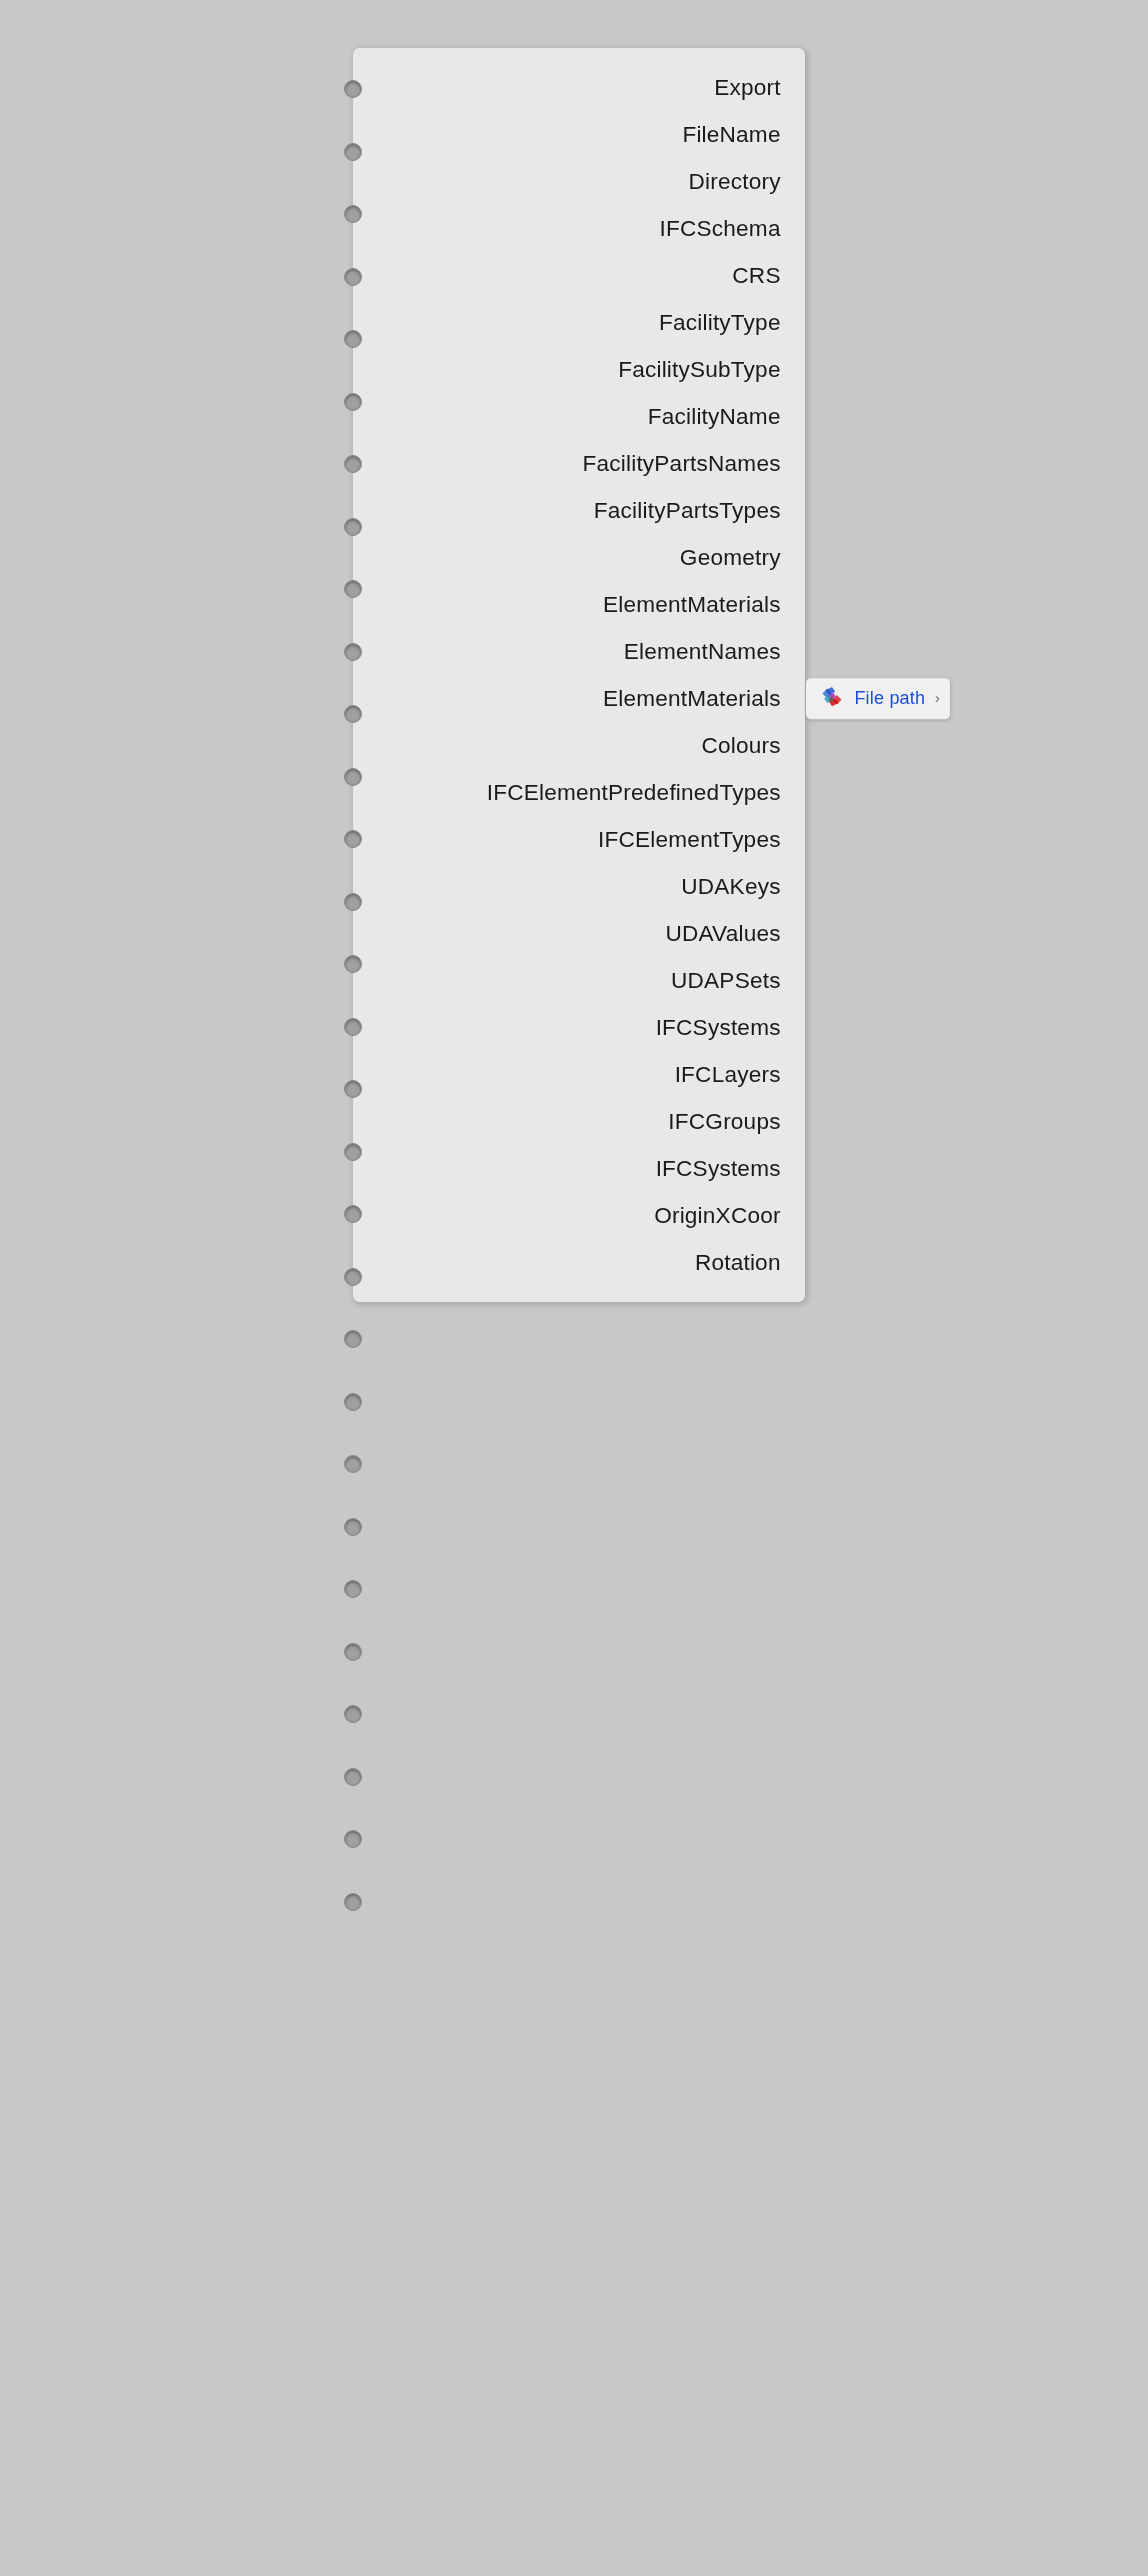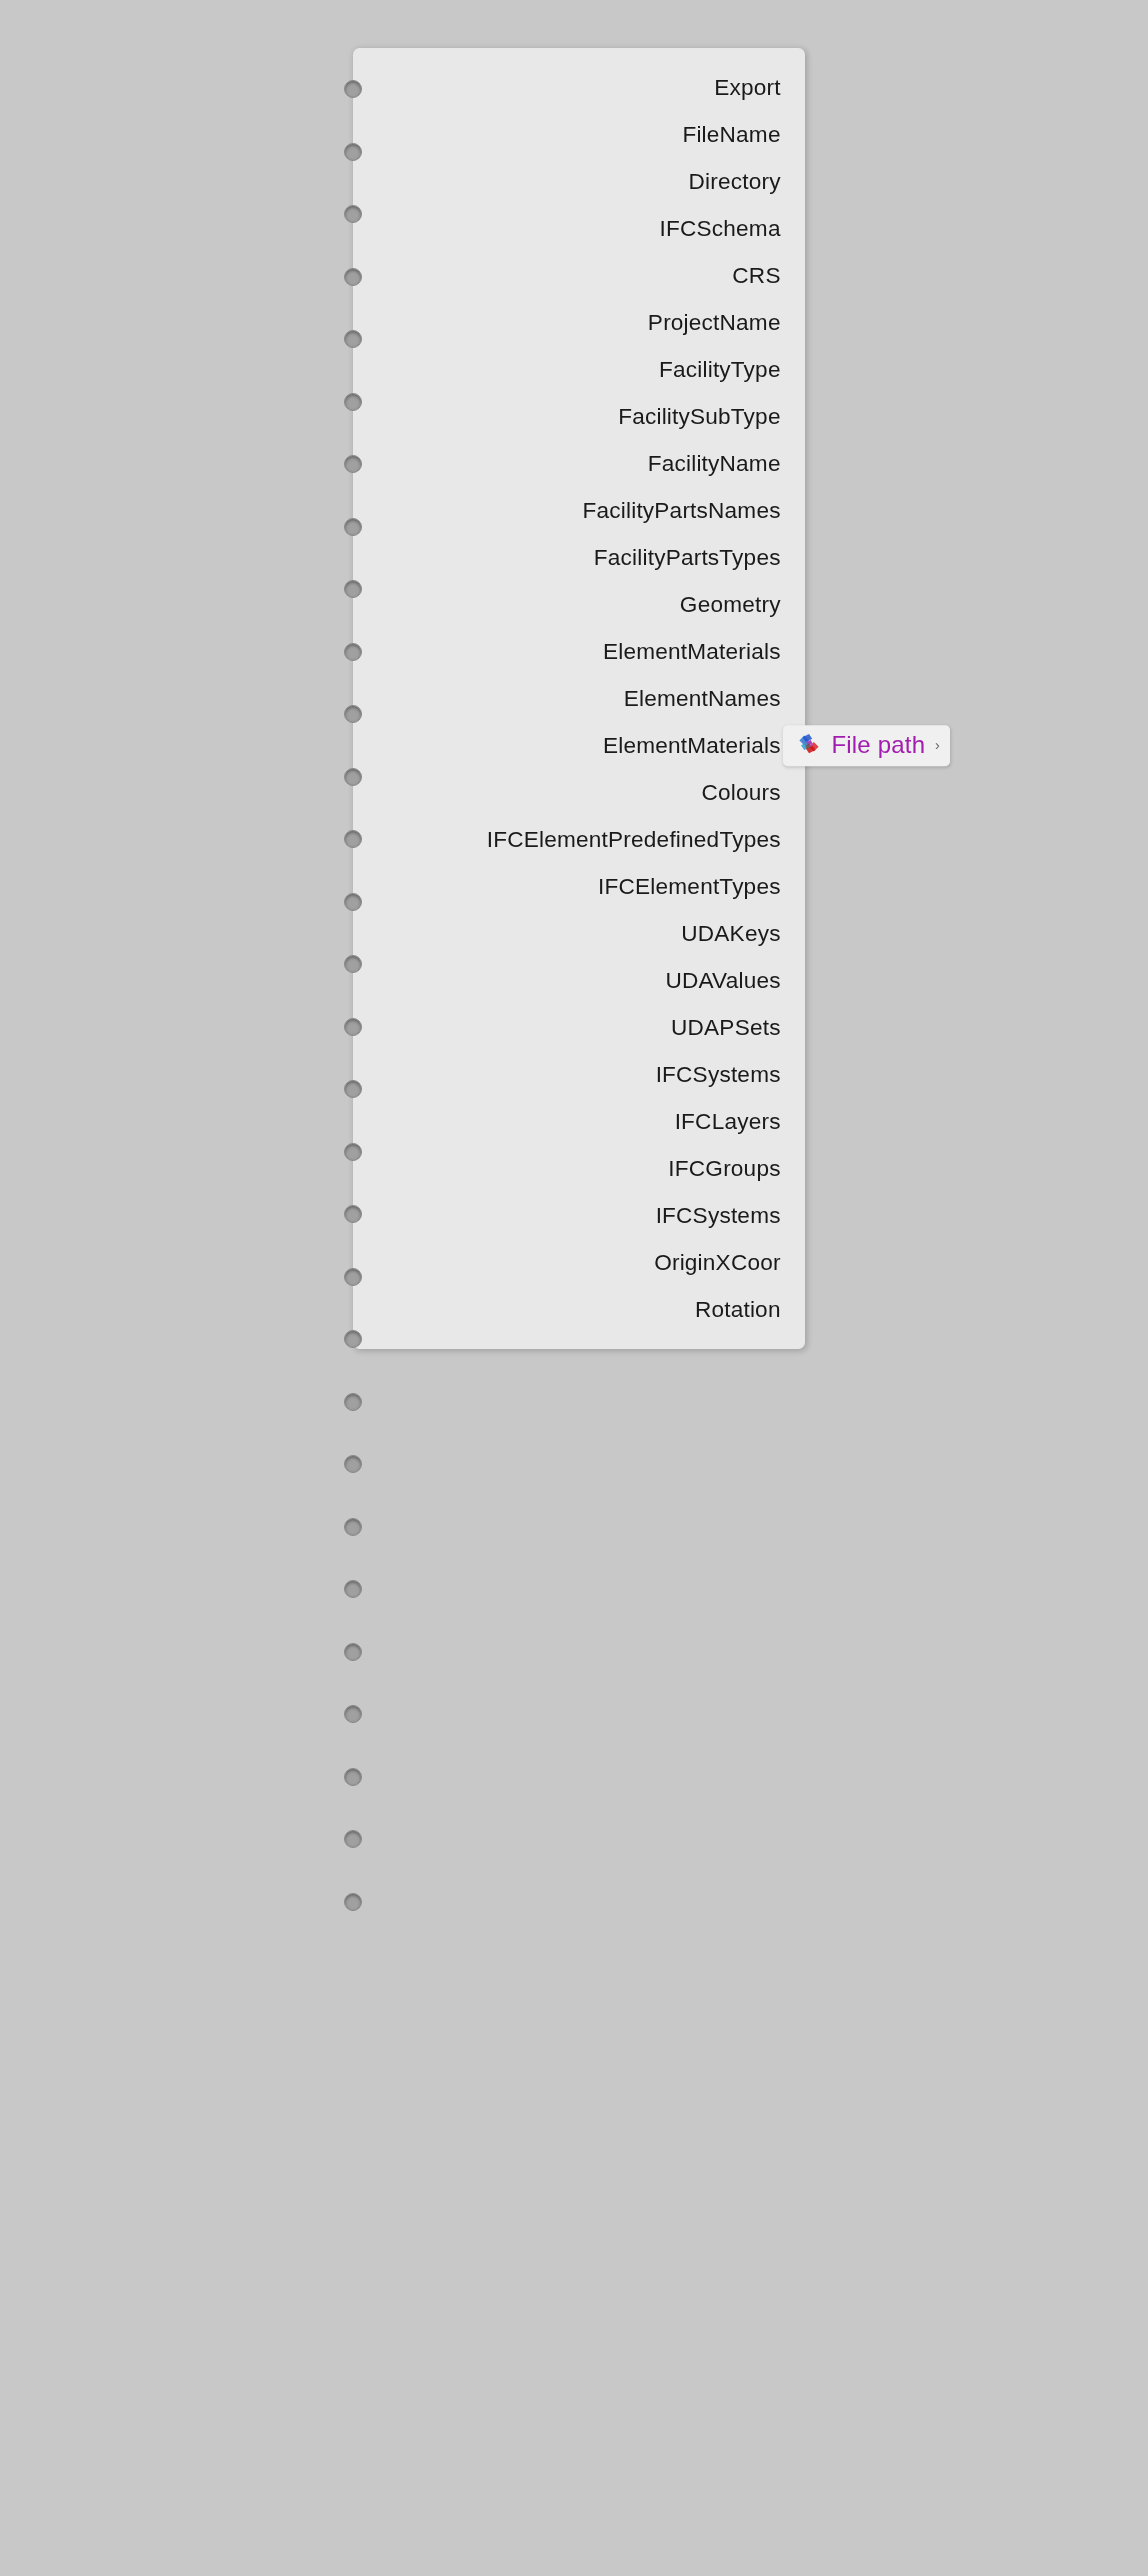--- a/index.html
+++ b/index.html
@@ -83,22 +83,22 @@
       white-space: nowrap;
       z-index: 20;
     }
 
     .logo-icon {
       width: 32px;
       height: 32px;
     }
 
     .tooltip-text {
-      font-size: 24px;
-      color: #a21caf;
+      font-size: 18px;
+      color: #1d4ed8;
     }
 
     .chevron-right {
       font-size: 14.5px;
       color: #666;
       margin-left: 3.2px;
     }
   </style>
 </head>
 <body>
@@ -145,23 +145,20 @@
         <span>FileName</span>
       </div>
       <div class="list-item">
         <span>Directory</span>
       </div>
       <div class="list-item">
         <span>IFCSchema</span>
       </div>
       <div class="list-item">
         <span>CRS</span>
-      </div>
-      <div class="list-item">
-        <span>ProjectName</span>
       </div>
       <div class="list-item">
         <span>FacilityType</span>
       </div>
       <div class="list-item">
         <span>FacilitySubType</span>
       </div>
       <div class="list-item">
         <span>FacilityName</span>
       </div>

